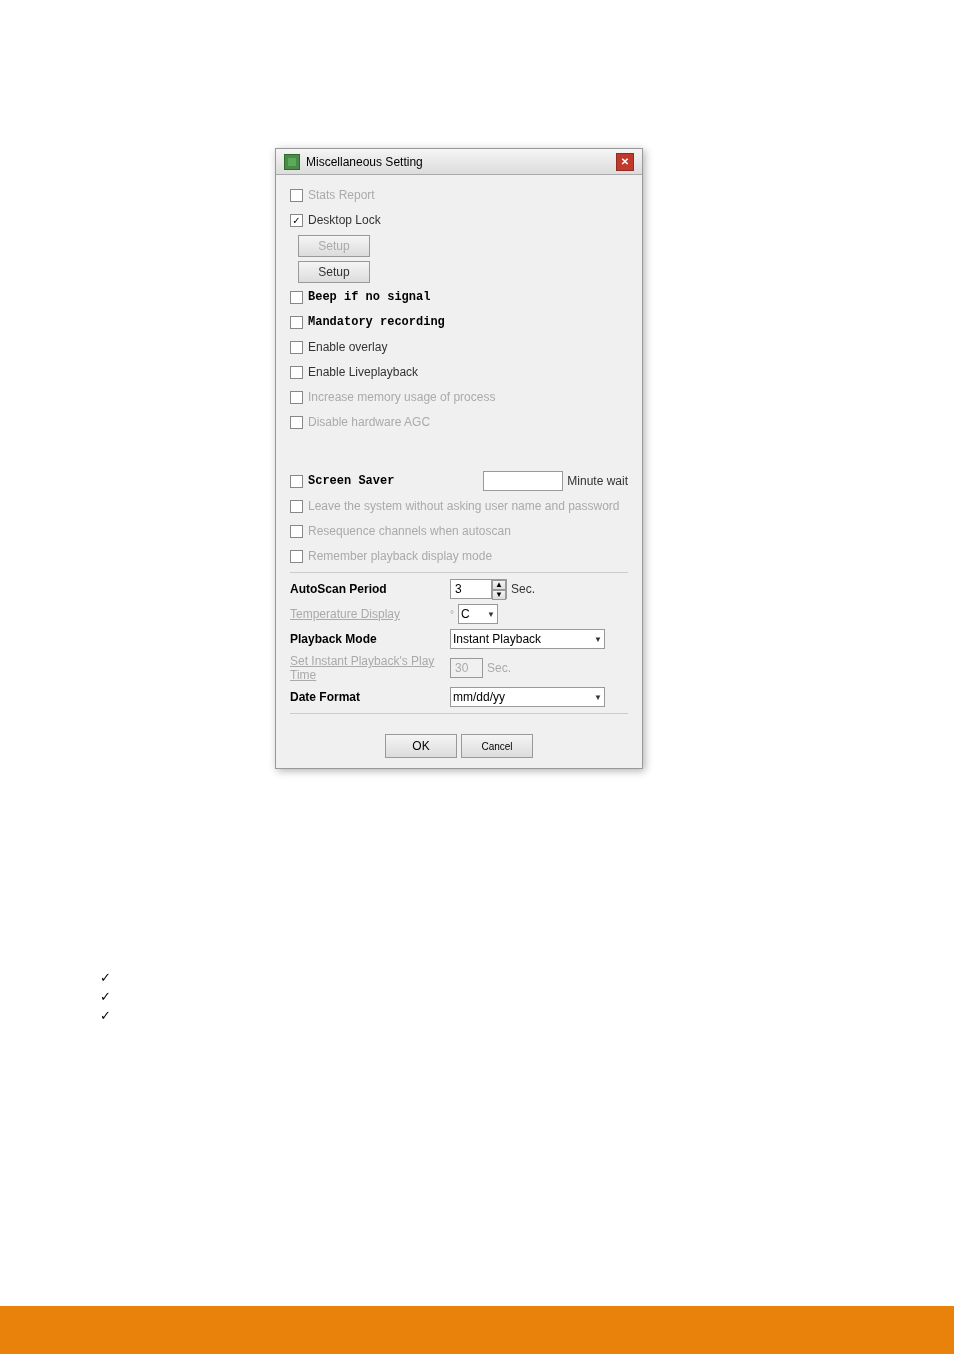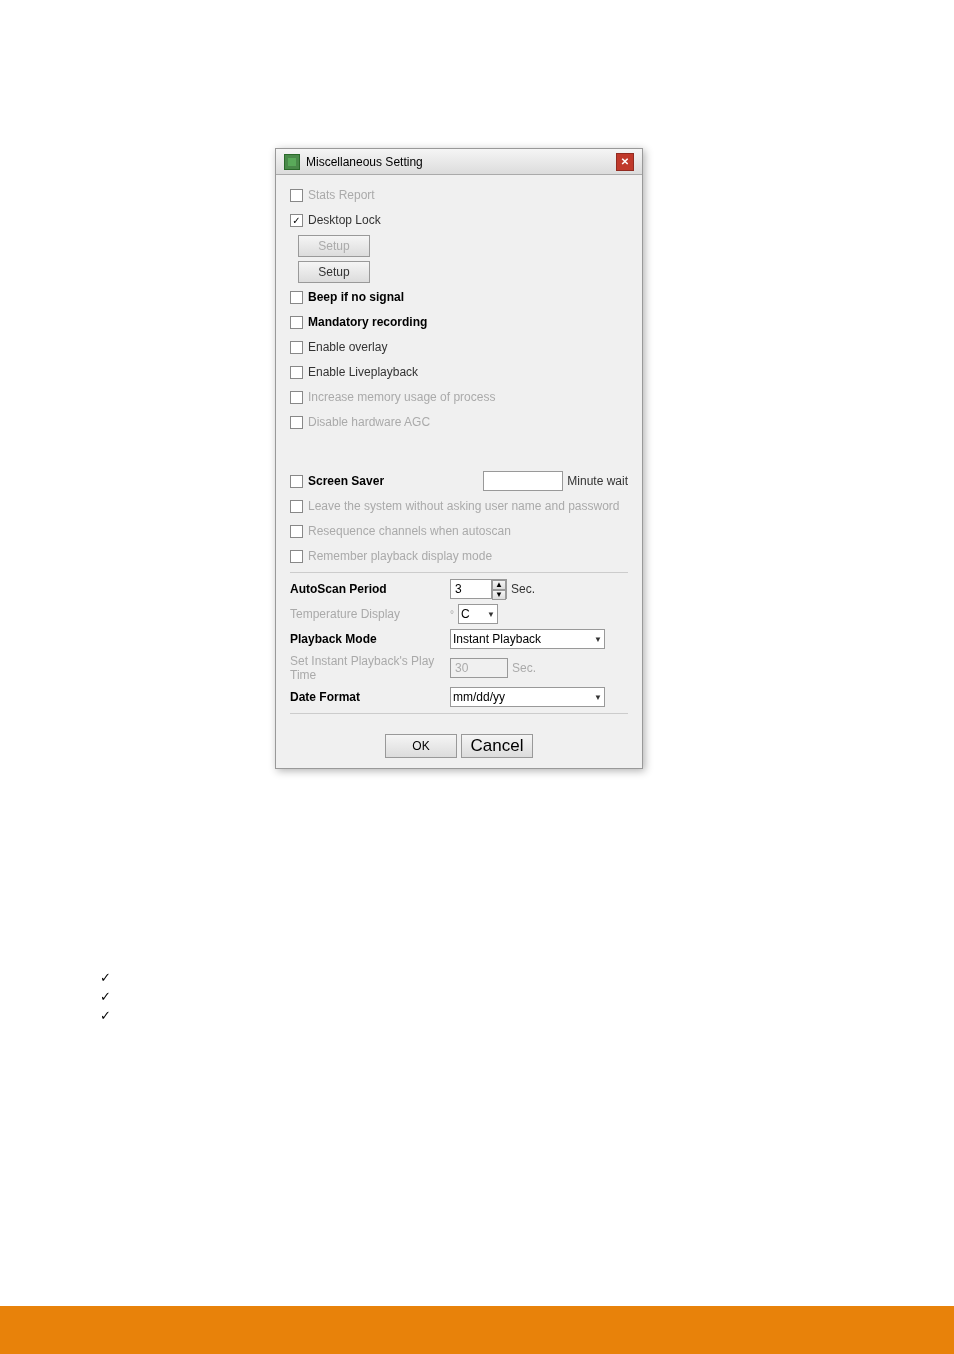--- a/index.html
+++ b/index.html
@@ -113,20 +113,21 @@
     }
 
     .label-text {
       font-size: 12px;
       color: #333;
     }
 
     .label-text.bold {
       font-weight: bold;
       color: #000;
+      font-family: Liberation Mono, monospace;
     }
 
     .label-text.disabled {
       color: #aaa;
     }
 
     .dialog-button {
       width: 72px;
       height: 22px;
       background: linear-gradient(to bottom, #f5f5f5, #dcdcdc);
@@ -204,20 +205,21 @@
       flex-shrink: 0;
     }
 
     .field-label.bold {
       font-weight: bold;
       color: #000;
     }
 
     .field-label.disabled {
       color: #aaa;
+      text-decoration: underline;
     }
 
     .field-control {
       display: flex;
       align-items: center;
       gap: 4px;
     }
 
     .spin-btn {
       width: 14px;
@@ -259,21 +261,21 @@
       color: #333;
     }
 
     .playback-disabled {
       display: flex;
       align-items: center;
       gap: 4px;
     }
 
     .play-time-input {
-      width: 58px;
+      width: 33px;
       height: 20px;
       border: 1px solid #999;
       background: #f0f0f0;
       font-size: 12px;
       padding: 0 4px;
       color: #aaa;
     }
 
     
     .ok-cancel-row {
@@ -295,21 +297,21 @@
       display: flex;
       align-items: center;
       justify-content: center;
     }
 
     .cancel-btn {
       width: 72px;
       height: 24px;
       background: linear-gradient(to bottom, #f5f5f5, #dcdcdc);
       border: 1px solid #999;
-      font-size: 17px;
+      font-size: 10px;
       color: #000;
       cursor: pointer;
       display: flex;
       align-items: center;
       justify-content: center;
     }
 
     
     .checkmarks-section {
       position: absolute;

